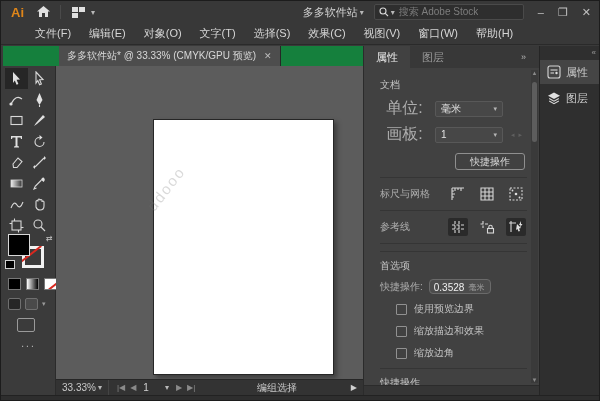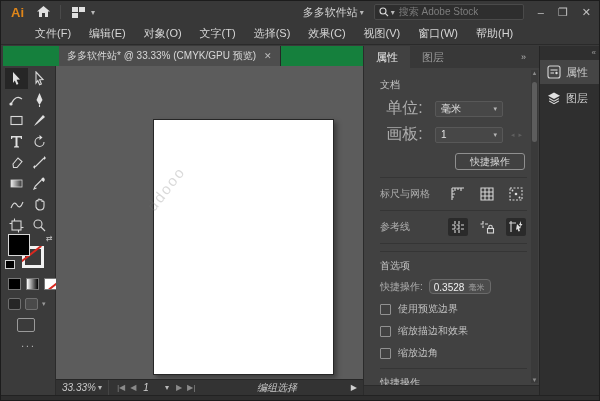--- a/index.html
+++ b/index.html
@@ -61,21 +61,21 @@
   .screenmode { position:absolute; left:16px; top:252px; width:18px; height:14px; border:1px solid #9a9a9a; border-radius:2px; }
   .tool-ellipsis { position:absolute; left:0; width:55px; top:272px; text-align:center; color:#bdbdbd; letter-spacing:2px; font-size:10px; }
   
   .canvas { position:absolute; left:55px; top:65px; width:307px; height:313px; background:#5c5c5c; overflow:hidden; }
   .artboard { position:absolute; left:97px; top:53px; width:181px; height:256px; background:#ffffff;
     border:1px solid #262626; box-shadow:3px 3px 5px rgba(0,0,0,0.35); }
   .watermark { position:absolute; left:-14px; top:60px; color:rgba(120,120,120,0.28);
     font-size:15px; letter-spacing:2px; transform:rotate(-52deg); }
   
   .statusbar { position:absolute; left:55px; top:378px; width:307px; height:16px; background:#333333;
-    border-top:1px solid #262626; display:flex; align-items:center; font-size:10px; color:#c9c9c9;font-style:italic; }
+    border-top:1px solid #262626; display:flex; align-items:center; font-size:10px; color:#c9c9c9; }
   .zoomfield { display:flex; align-items:center; padding:0 6px; height:100%; border-right:1px solid #444; }
   .navgroup { display:flex; align-items:center; gap:5px; padding:0 8px; color:#8a8a8a; font-size:8px; }
   .abfield { display:flex; align-items:center; gap:14px; color:#d2d2d2; font-size:10px; padding:0 2px; }
   .statusmsg { flex:1; text-align:center; color:#c9c9c9; }
   .status-arrow { padding-right:6px; color:#cfcfcf; font-size:8px; }
   
   .panel { position:absolute; left:362px; top:45px; width:176px; height:349px; background:#414141;
     border-left:1px solid #2b2b2b; }
   .panel-tabs { height:22px; background:#383838; display:flex; align-items:center; }
   .ptab { padding:0 12px; height:100%; display:flex; align-items:center; font-size:11px; color:#9a9a9a; }
@@ -97,21 +97,21 @@
   .iconrow .lbl { width:62px; color:#adadad; font-size:10px; }
   .ibtns { display:flex; gap:9px; margin-left:6px; }
   .ibtn { width:20px; height:18px; display:flex; align-items:center; justify-content:center; border-radius:2px; }
   .ibtn.pressed { background:#2a2a2a; }
   .kbrow { display:flex; align-items:center; margin:6px 0; }
   .kbrow .lbl { color:#adadad; font-size:10px; padding-right:6px; }
   .kbinput { width:62px; height:15px; background:#4c4c4c; border:1px solid #6a6a6a; border-radius:4px;
     display:flex; align-items:flex-end; padding:0 4px; }
   .kbinput .val { color:#f0f0f0; font-size:10px; }
   .kbinput .unit { margin-left:4px; color:#9a9a9a; font-size:8px; }
-  .chkrow { display:flex; align-items:center; margin:8px 0; }
+  .chkrow { display:flex; align-items:center; margin:8px 16px; }
   .chk { width:11px; height:11px; border:1px solid #919191; border-radius:1px; background:transparent; margin-right:7px; }
   .chklbl { color:#c0c0c0; font-size:10px; }
   .panel-scroll { position:absolute; right:1px; top:24px; bottom:12px; width:7px; background:#3a3a3a; }
   .panel-scroll .thumb { position:absolute; left:1px; top:12px; width:5px; height:60px; background:#5d5d5d; border-radius:3px; }
   .panel-scroll .uparr, .panel-scroll .dnarr { position:absolute; left:0; width:7px; text-align:center; color:#8a8a8a; font-size:6px; }
   .panel-scroll .uparr { top:0; } .panel-scroll .dnarr { bottom:0; }
   .panel-bottom { position:absolute; left:0; bottom:0; width:100%; height:10px; background:#353535; border-top:1px solid #2b2b2b; }
   
   .dock { position:absolute; left:538px; top:45px; width:62px; height:349px; background:#2f2f2f; border-left:1px solid #252525; }
   .dock-collapse { position:absolute; right:5px; top:2px; color:#9a9a9a; font-size:8px; }

